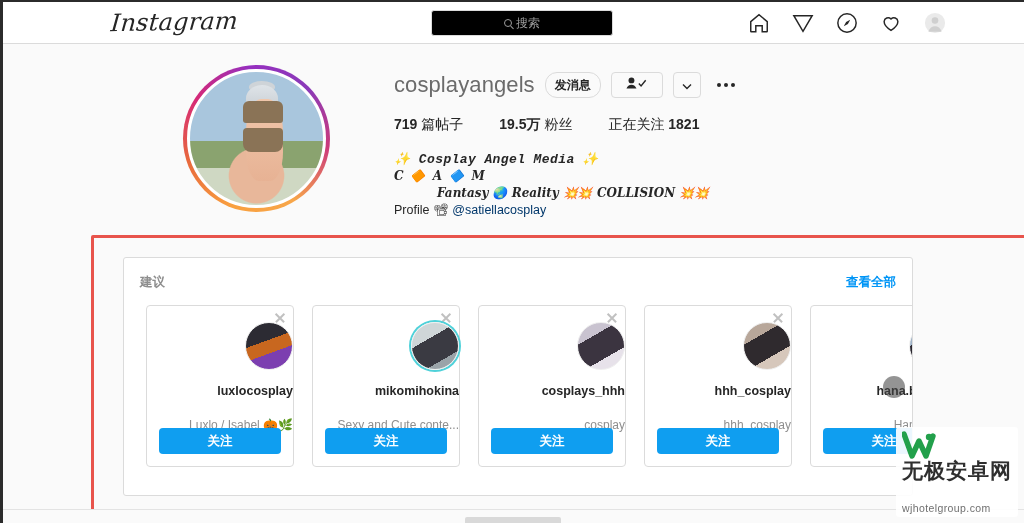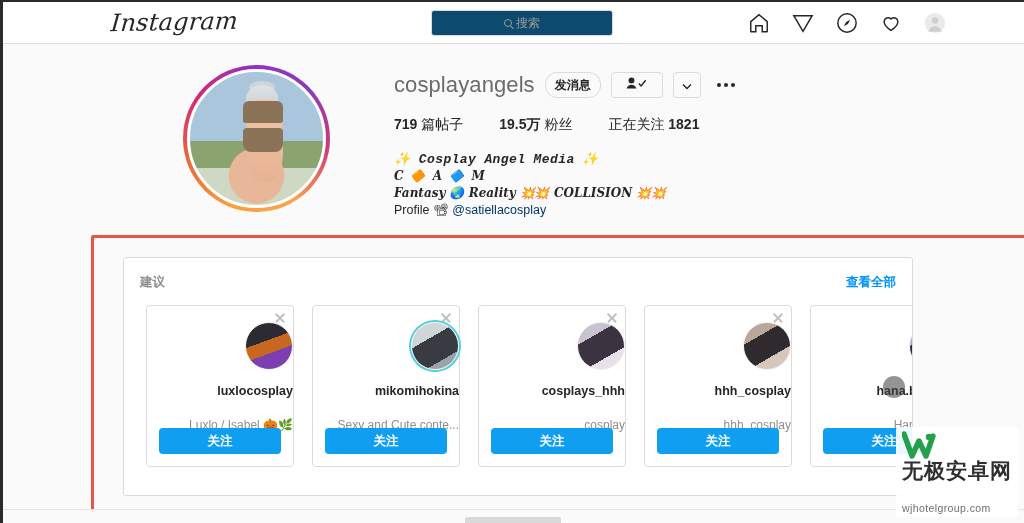--- a/index.html
+++ b/index.html
@@ -31,21 +31,21 @@
     font-family: "DejaVu Serif", serif;
     font-size: 24px;
     font-style: italic;
     color: #262626;
     letter-spacing: .2px;
     transform: skewX(-6deg) rotate(-1.2deg);
   }
   .searchbox {
     position: absolute; left: 428px; top: 8px;
     width: 182px; height: 26px;
-    background: #0c4a6e;
+    background: #000000;
     border: 1px solid #dbdbdb;
     border-radius: 3px;
     display: flex; align-items: center; justify-content: center;
     gap: 4px;
     color: #9b9b9b;
     font-size: 12px;
   }
   .searchbox .mag {
     width: 8px; height: 8px; border: 1.3px solid #9b9b9b;
     border-radius: 50%; position: relative; display:inline-block;
@@ -128,21 +128,21 @@
     font-size: 14px; color: #262626;
   }
   .stats b { font-weight: 700; }
 
   .bio { margin-top: 17px; font-size: 12.5px; color: #262626; line-height: 17px; }
   .bio .l1 {
     font-family: Liberation Mono, monospace; font-weight: 700; font-style: italic;
     font-size: 13px; letter-spacing: .4px;
   }
   .bio .l2 { font-family: "DejaVu Serif", serif; font-weight: 700; font-style: italic; font-size: 12px; letter-spacing: 1.5px;}
-  .bio .l3 { font-family: "DejaVu Serif", serif; font-weight: 700; font-style: italic; font-size: 12px;}
+  .bio .l3 { font-family: "DejaVu Serif", serif; font-weight: 700; font-style: italic; font-size: 12px; margin-left: 43px;}
   .bio .l4 { font-size: 12.5px; }
   .bio .handle { color: #00376b; }
 
   
   .sugg-panel {
     position: absolute; left: 120px; top: 255px;
     width: 790px; height: 239px;
     background: #fff; border: 1px solid #dbdbdb; border-radius: 3px;
   }
   .sugg-head {

